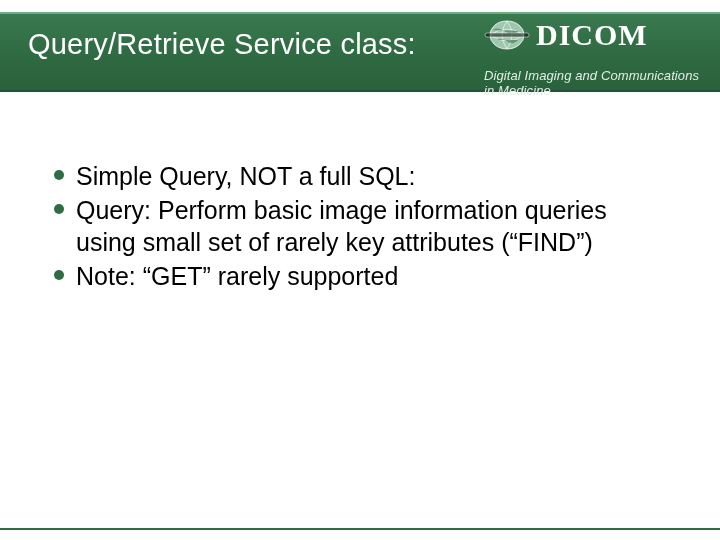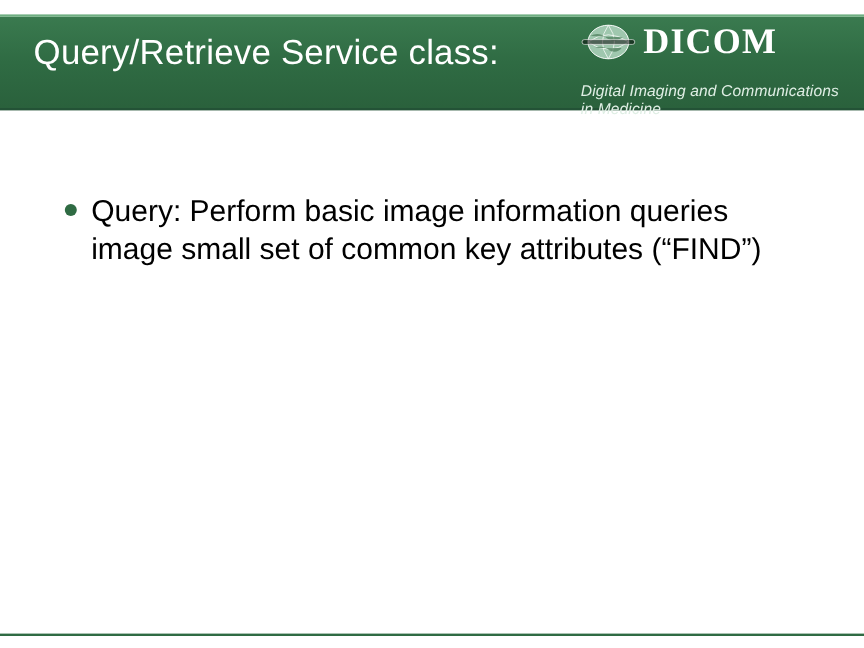--- a/index.html
+++ b/index.html
@@ -143,19 +143,21 @@
       </span>
       <span>
         <span class="logo-text">DICOM</span><span class="logo-tm">TM</span>
       </span>
     </div>
     <div class="logo-tag">Digital Imaging and Communications in Medicine</div>
   </div>
 
   <div class="content">
     <ul class="bullet-list">
-      <li>Query: Perform basic image information queries image small set of common key attributes (“FIND”)</li>
+      <li>Simple Query, NOT a full SQL:</li>
+      <li>Query: Perform basic image information queries using small set of rarely key attributes (“FIND”)</li>
+      <li>Note: “GET” rarely supported</li>
     </ul>
   </div>
 
   <div class="footer-line"></div>
 
 </div>
 
 </body></html>

